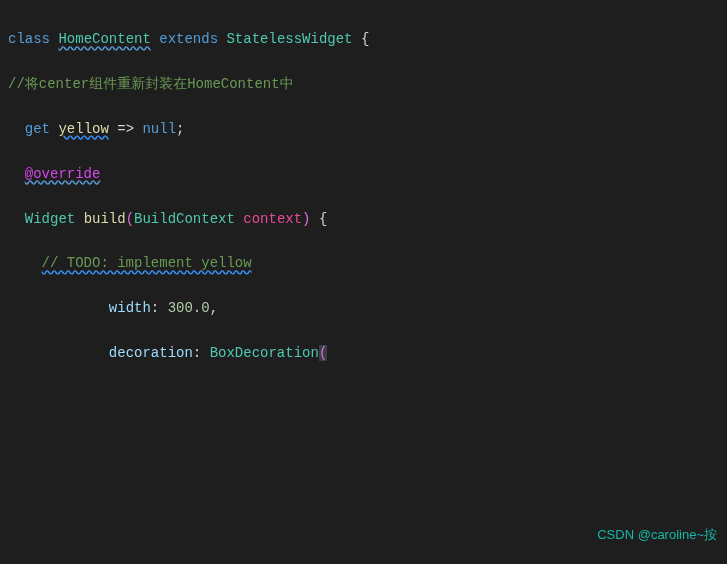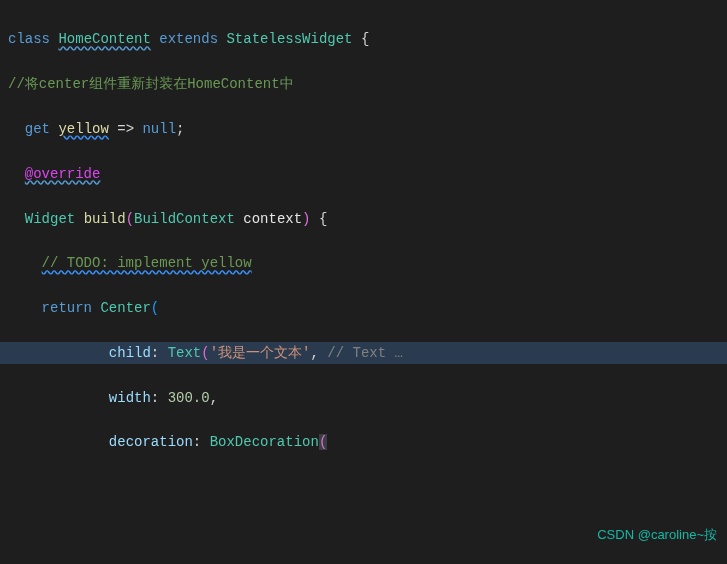--- a/index.html
+++ b/index.html
@@ -18,21 +18,21 @@
   .editor {
     padding: 6px 8px;
     white-space: pre;
   }
   .line { display: block; min-height: 1.6em; }
   .line.hl { background: #2a3b50; margin-left:-8px; margin-right:-8px; padding-left:8px; padding-right:8px; }
   .comment { color: #6a9955; }
   .kw { color: #569cd6; }
   .type { color: #4ec9b0; }
   .func { color: #dcdcaa; }
-  .param { color: #e5e5e5; }
+  .param { color: #ec4899; }
   .prop { color: #9cdcfe; }
   .str { color: #ce9178; }
   .num { color: #b5cea8; }
   .err { color: #4ec9b0; text-decoration: underline wavy #569cd6; text-underline-offset:2px; }
   .err2 { color: #d946ef; text-decoration: underline wavy #569cd6; text-underline-offset:2px;}
   .warn { text-decoration: underline wavy #3794ff; text-underline-offset:2px;text-align:center;}
   .warncom { color:#6a9955; text-decoration: underline wavy #3794ff; text-underline-offset:2px; }
   .dim { color: #808080; }
   .punct { color: #d4d4d4; }
   .bracket1 { color: #ffd700; }
@@ -52,22 +52,20 @@
 </head>
 <body>
 
 <div class="editor">
 <span class="line"><span class="kw">class</span> <span class="err">HomeContent</span> <span class="kw">extends</span> <span class="type">StatelessWidget</span><span class="punct"> {</span></span>
 <span class="line"><span class="comment">//将center组件重新封装在HomeContent中</span></span>
 <span class="line">  <span class="kw">get</span> <span class="func warn">yellow</span><span class="punct"> =&gt; </span><span class="kw">null</span><span class="punct">;</span></span>
 <span class="line">  <span class="err2">@override</span></span>
 <span class="line">  <span class="type">Widget</span> <span class="func">build</span><span class="bracket2">(</span><span class="type">BuildContext</span><span class="param"> context</span><span class="bracket2">)</span><span class="punct"> {</span></span>
 <span class="line">    <span class="warncom">// TODO: implement yellow</span></span>
-<span class="line">    <span class="kw">return</span><span class="type"> Center</span><span class="bracket3">(</span></span>
-<span class="line hl">            <span class="prop">child</span><span class="punct">: </span><span class="type">Text</span><span class="bracket2">(</span><span class="str">'我是一个文本'</span><span class="punct">,</span><span class="dim"> // Text …</span></span>
 <span class="line">            <span class="prop">width</span><span class="punct">: </span><span class="num">300.0</span><span class="punct">,</span></span>
 <span class="line">            <span class="prop">decoration</span><span class="punct">: </span><span class="type">BoxDecoration</span><span class="bracket2 boxhi">(</span></span>
 
 
 
 
 
 
 
 </div>

